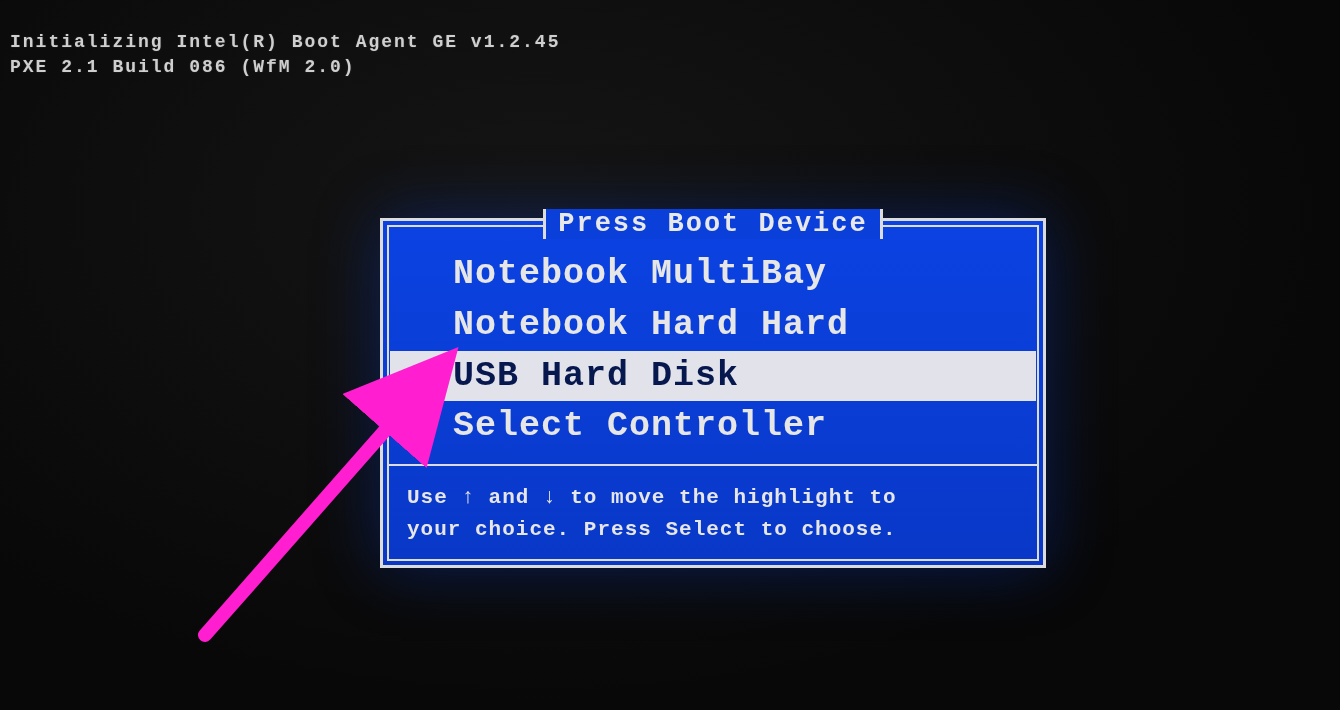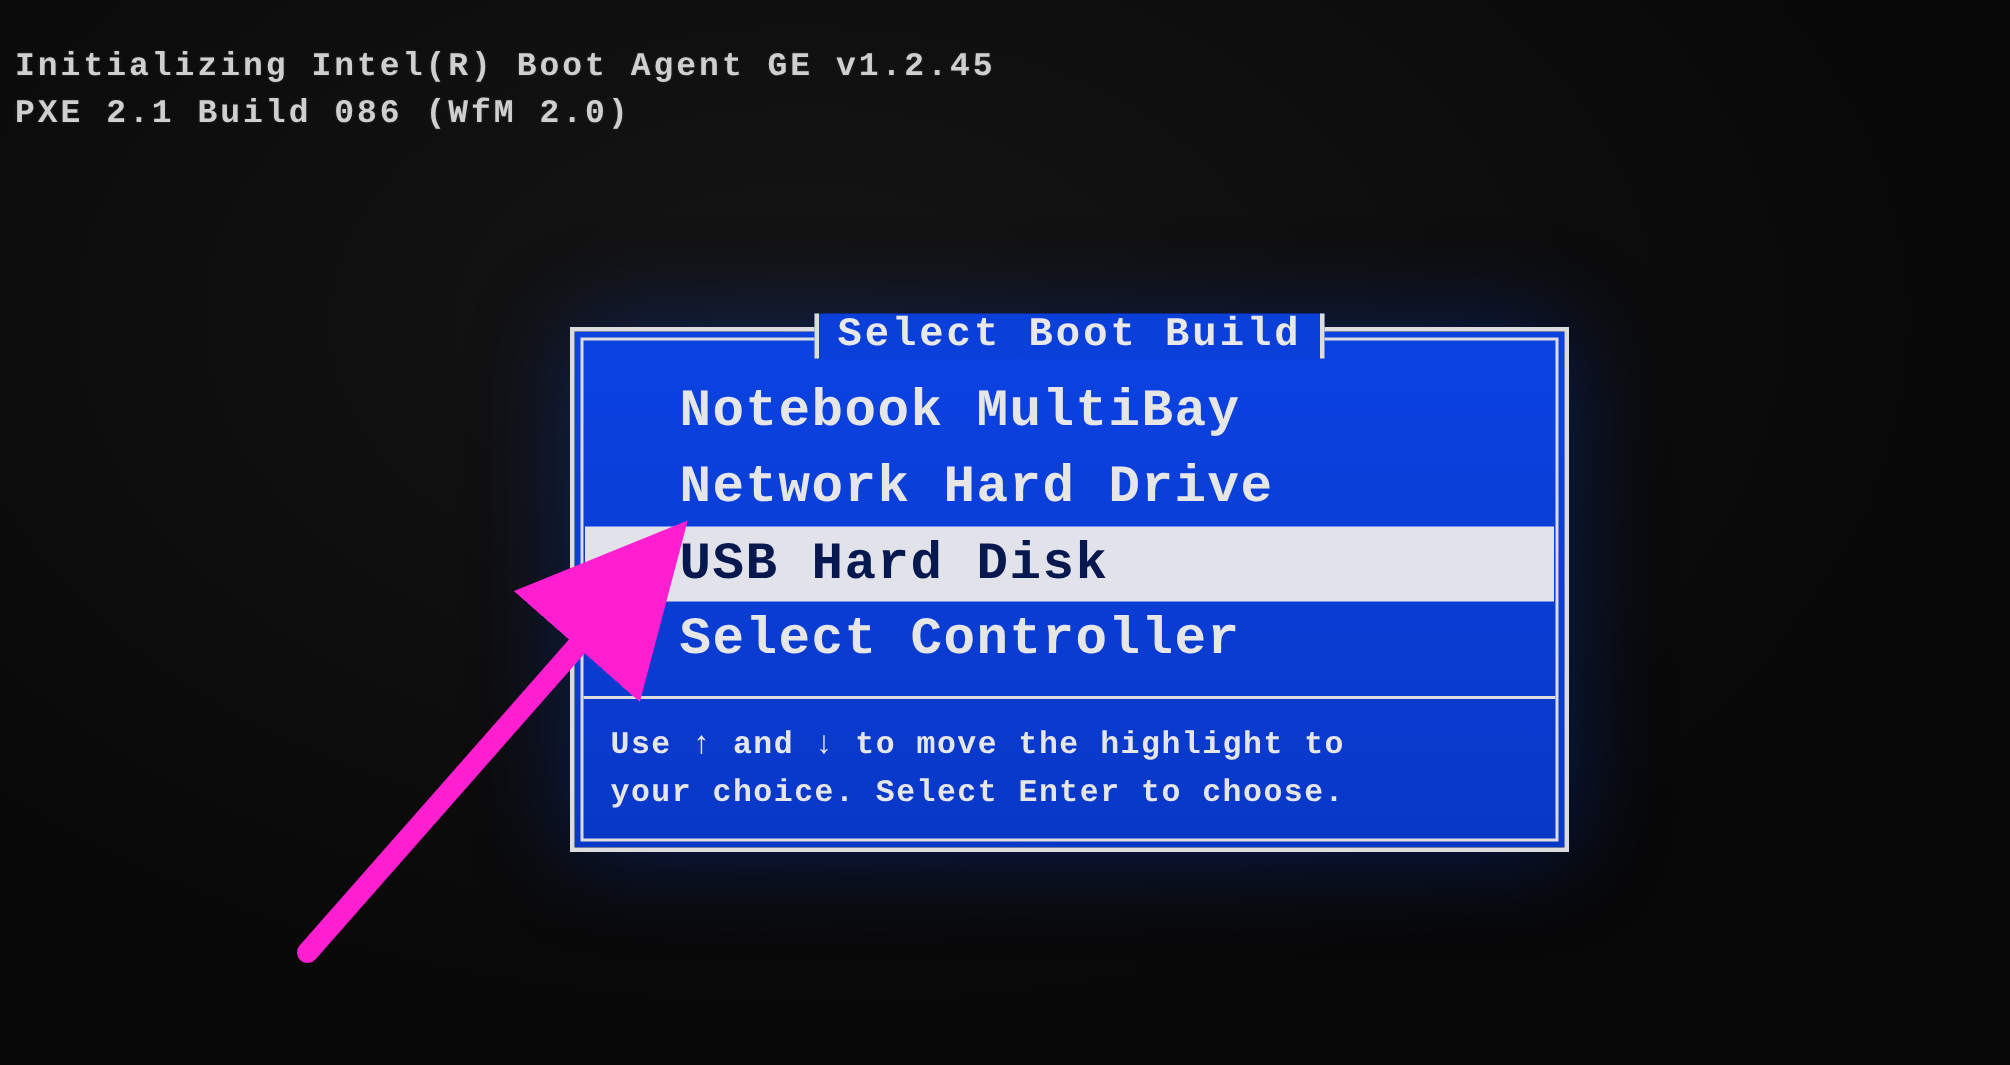--- a/index.html
+++ b/index.html
@@ -18,21 +18,21 @@
   .screen {
     position: relative;
     width: 1340px;
     height: 710px;
   }
 
   .boot-text {
     position: absolute;
     top: 30px;
     left: 10px;
-    font-size: 22px;
+    font-size: 18px;
     line-height: 1.4;
     letter-spacing: 2px;
     color: #cfcfcf;
     white-space: pre;
     text-shadow: 0 0 2px rgba(255,255,255,0.15);
   }
 
   .dialog {
     position: absolute;
     top: 218px;
@@ -114,41 +114,41 @@
 
 <div class="screen">
 
   <div class="boot-text"><span>Initializing Intel(R) Boot Agent GE v1.2.45</span>
 <span>PXE 2.1 Build 086 (WfM 2.0)</span></div>
 
   <div class="dialog">
     <div class="dialog-inner">
 
       <div class="dialog-title-wrap">
-        <span class="dialog-title">Select Boot Build</span>
+        <span class="dialog-title">Press Boot Device</span>
       </div>
 
       <div class="boot-list">
         <div class="boot-item">
           <span>Notebook MultiBay</span>
         </div>
         <div class="boot-item">
-          <span>Network Hard Drive</span>
+          <span>Notebook Hard Hard</span>
         </div>
         <div class="boot-item selected">
           <span>USB Hard Disk</span>
         </div>
         <div class="boot-item">
           <span>Select Controller</span>
         </div>
       </div>
 
       <div class="help-box">
         <span>Use ↑ and ↓ to move the highlight to</span><br>
-        <span>your choice.  Select Enter to choose.</span>
+        <span>your choice.  Press Select to choose.</span>
       </div>
 
     </div>
   </div>
 
   <svg class="annotation-arrow" width="1340" height="710">
     <defs>
       <marker id="arr-head" markerWidth="8" markerHeight="8" refX="6" refY="4" orient="auto">
         <polygon points="0,0 8,4 0,8" fill="#ff1fd1"></polygon>
       </marker>

